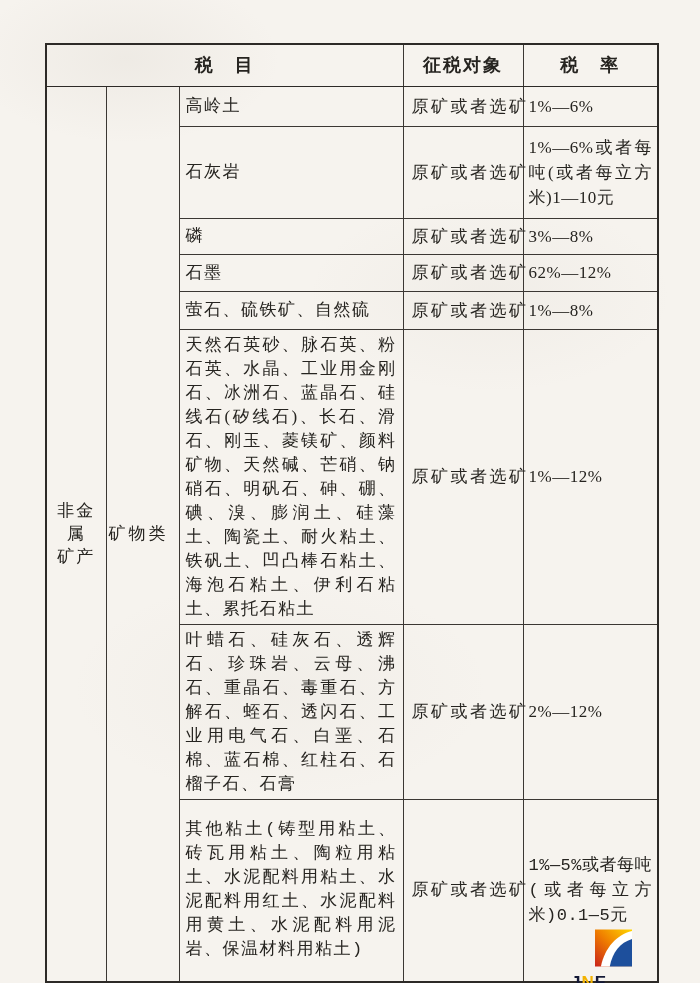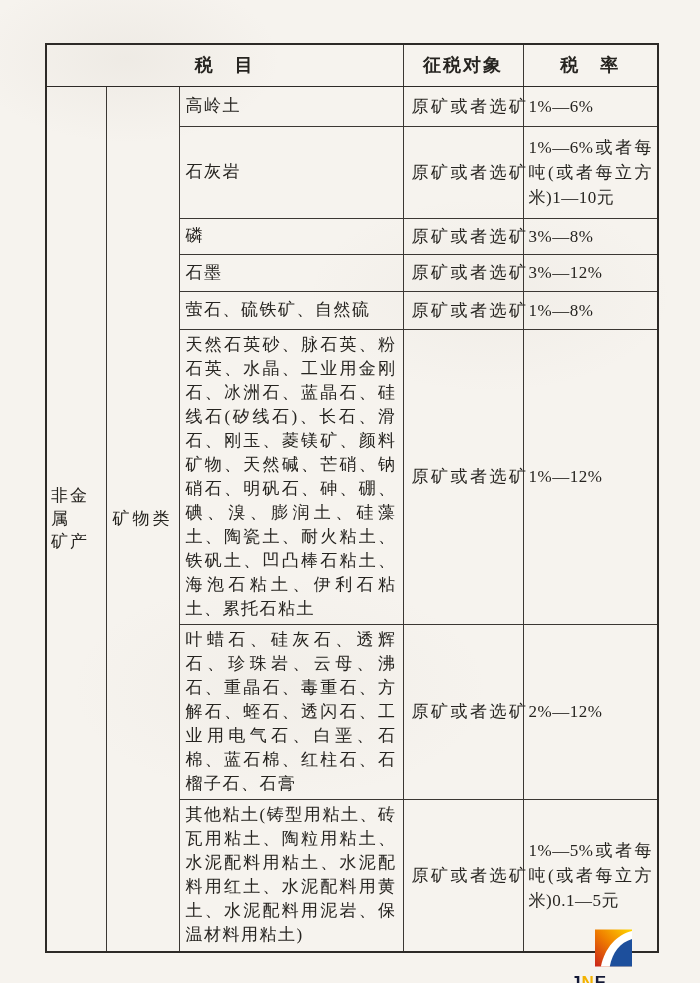--- a/index.html
+++ b/index.html
@@ -41,27 +41,28 @@
     font-weight:bold;
     font-size:18px;
     text-align:center;
     letter-spacing:2px;
     border-bottom:1.8px solid #2d2a27;
     padding:0;
   }
   tr.header-row{height:42px;}
   tr.r1{height:40px;} tr.r2{height:92px;} tr.r3{height:36px;}
   tr.r4{height:37px;} tr.r5{height:38px;} tr.r6{height:270px;}
-  tr.r7{height:157px;} tr.r8{height:153px;}
+  tr.r7{height:157px;} tr.r8{height:183px;font-family:Liberation Mono, monospace;}
   td.cat{
+    text-align:center;
     letter-spacing:2px;
     padding:0 4px;
   }
   td.subcat{
-    text-align:center;
+    text-align:left;
     letter-spacing:3px;
     padding:0 2px;
   }
   td.item{
     text-align:justify;
     text-justify:inter-character;
     letter-spacing:1.5px;
     line-height:24px;
     padding:3px 6px;
   }
@@ -143,21 +144,21 @@
         <td class="rate">1%—6%或者每吨(或者每立方米)1—10元</td>
       </tr>
       <tr class="r3">
         <td class="item">磷</td>
         <td class="obj">原矿或者选矿</td>
         <td class="rate">3%—8%</td>
       </tr>
       <tr class="r4">
         <td class="item">石墨</td>
         <td class="obj">原矿或者选矿</td>
-        <td class="rate">3%—12%</td>
+        <td class="rate">62%—12%</td>
       </tr>
       <tr class="r5">
         <td class="item">萤石、硫铁矿、自然硫</td>
         <td class="obj">原矿或者选矿</td>
         <td class="rate">1%—8%</td>
       </tr>
       <tr class="r6">
         <td class="item">天然石英砂、脉石英、粉石英、水晶、工业用金刚石、冰洲石、蓝晶石、硅线石(矽线石)、长石、滑石、刚玉、菱镁矿、颜料矿物、天然碱、芒硝、钠硝石、明矾石、砷、硼、碘、溴、膨润土、硅藻土、陶瓷土、耐火粘土、铁矾土、凹凸棒石粘土、海泡石粘土、伊利石粘土、累托石粘土</td>
         <td class="obj">原矿或者选矿</td>
         <td class="rate">1%—12%</td>

